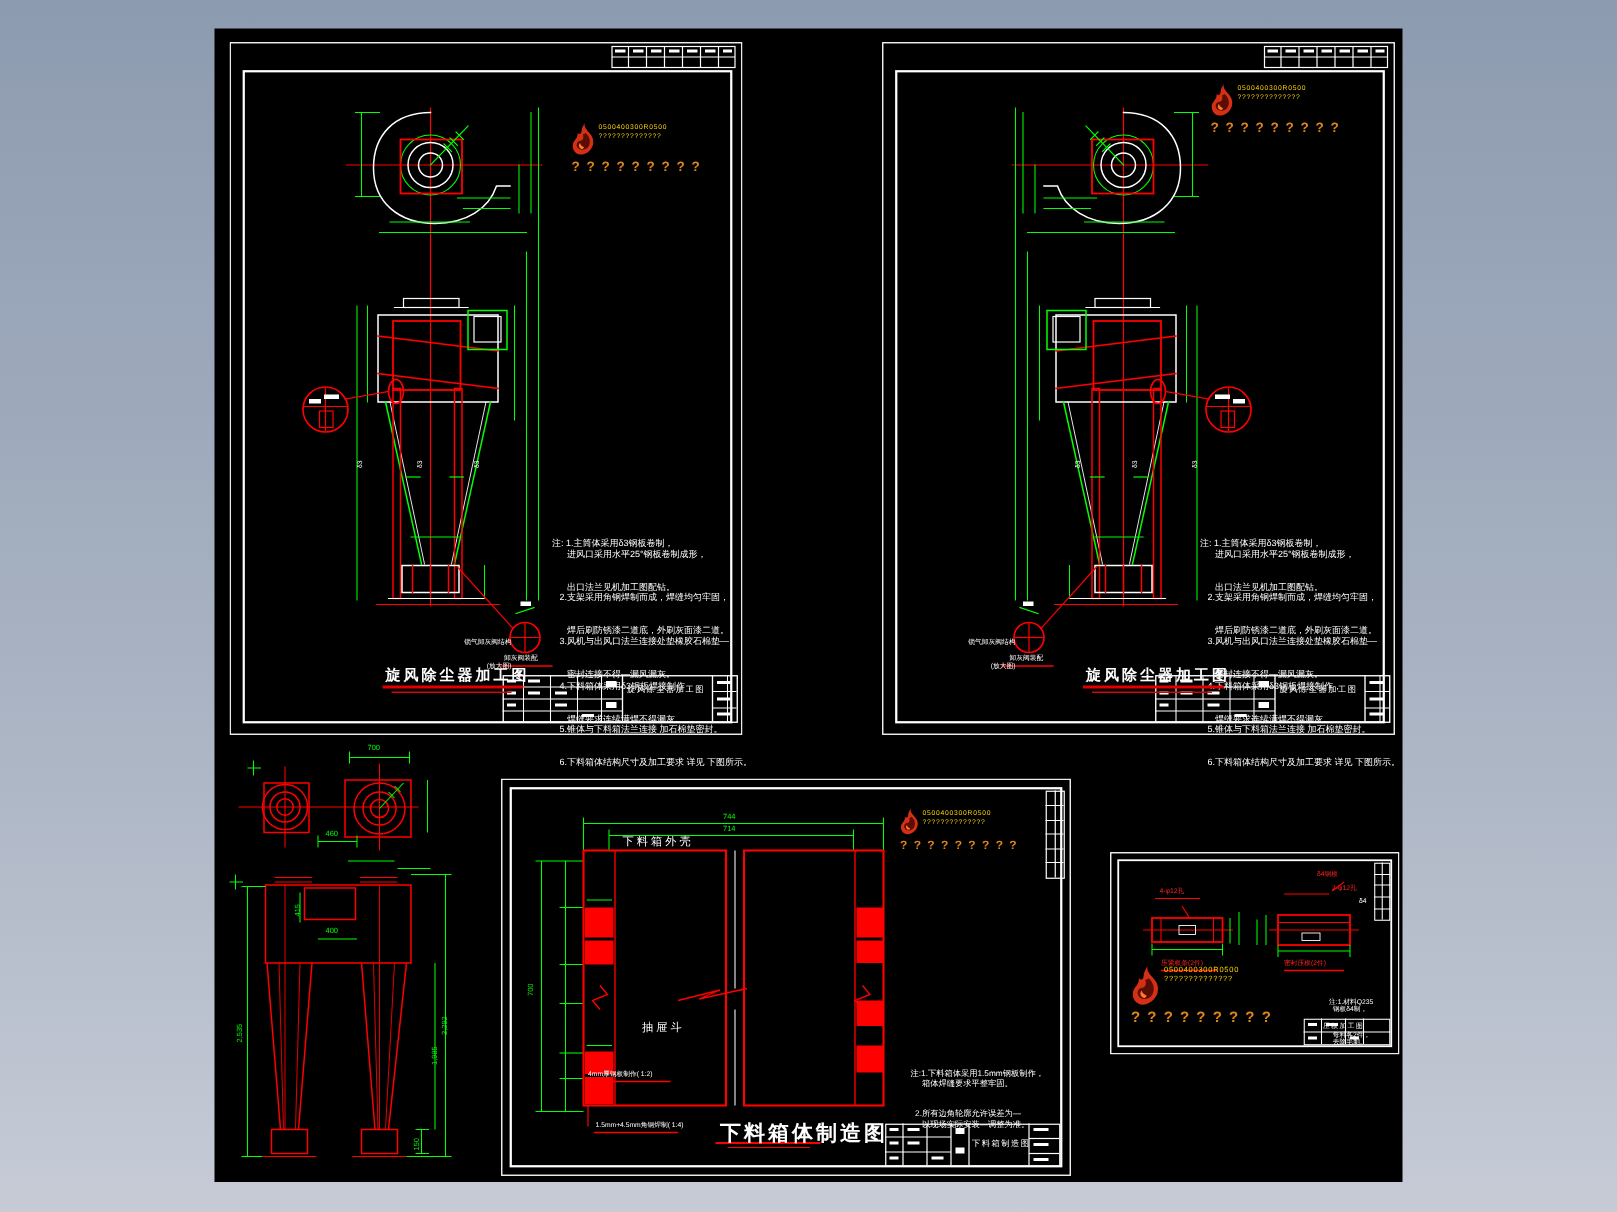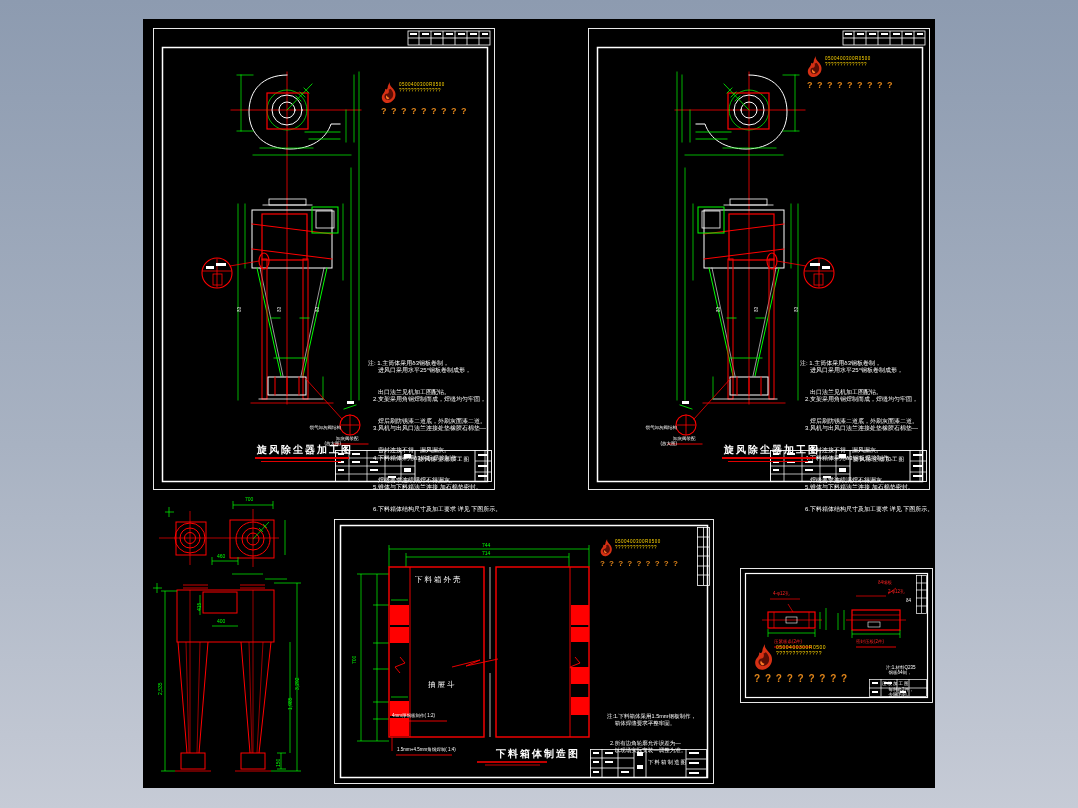--- a/index.html
+++ b/index.html
@@ -407,29 +407,29 @@
         <div class="rows">
           <div class="wm-row1">0500400300R0500</div>
           <div class="wm-row1">??????????????</div>
         </div>
       </div>
       <div class="wm-row3">? ? ? ? ? ? ? ? ?</div>
     </div>
     <div class="txt tiny-g" style="left:148px;top:24px">744</div>
     <div class="txt tiny-g" style="left:148px;top:32px">714</div>
     <div class="txt tiny-g rot" style="left:18px;top:145px">700</div>
-    <div class="txt" style="left:81px;top:56px;font-size:7.5px;letter-spacing:2px">下料箱外壳</div>
+    <div class="txt" style="left:81px;top:37px;font-size:7.5px;letter-spacing:2px">下料箱外壳</div>
     <div class="txt" style="left:94px;top:161px;font-size:7.5px;letter-spacing:2px">抽屉斗</div>
     <div class="txt tiny-w" style="left:58px;top:194px">4mm厚钢板制作( 1:2)</div>
     <div class="txt tiny-w" style="left:63px;top:228px">1.5mm+4.5mm角钢焊制( 1:4)</div>
     <div class="notes txt" style="left:273px;top:181px;width:95px;font-size:5.5px">
       <div>注:1.下料箱体采用1.5mm钢板制作，</div><div>     箱体焊缝要求平整牢固。</div>
       <div>  2.所有边角轮廓允许误差为—</div><div>     以现场实际安装—调整为准。</div>
     </div>
-    <div class="txt title-cn" style="left:162px;top:228px;font-size:10px">下料箱体制造图</div>
+    <div class="txt title-cn" style="left:146px;top:228px;font-size:14px">下料箱体制造图</div>
     <div class="txt tb-name" style="left:314px;top:240px">下料箱制造图</div>
   </div>
 
   <div class="sheet" style="left:597px;top:549px;width:193px;height:135px">
     <svg width="193" height="135" fill="none">
       <rect x="0.5" y="0.5" width="192" height="134" stroke="#fff" stroke-width="0.9"></rect>
       <rect x="5.5" y="5.5" width="182" height="124" stroke="#fff" stroke-width="1.2"></rect>
       <g stroke="#fff" stroke-width="0.7">
         <rect x="176.5" y="7.5" width="10" height="38"></rect>
         <line x1="176" y1="15" x2="187" y2="15"></line>

